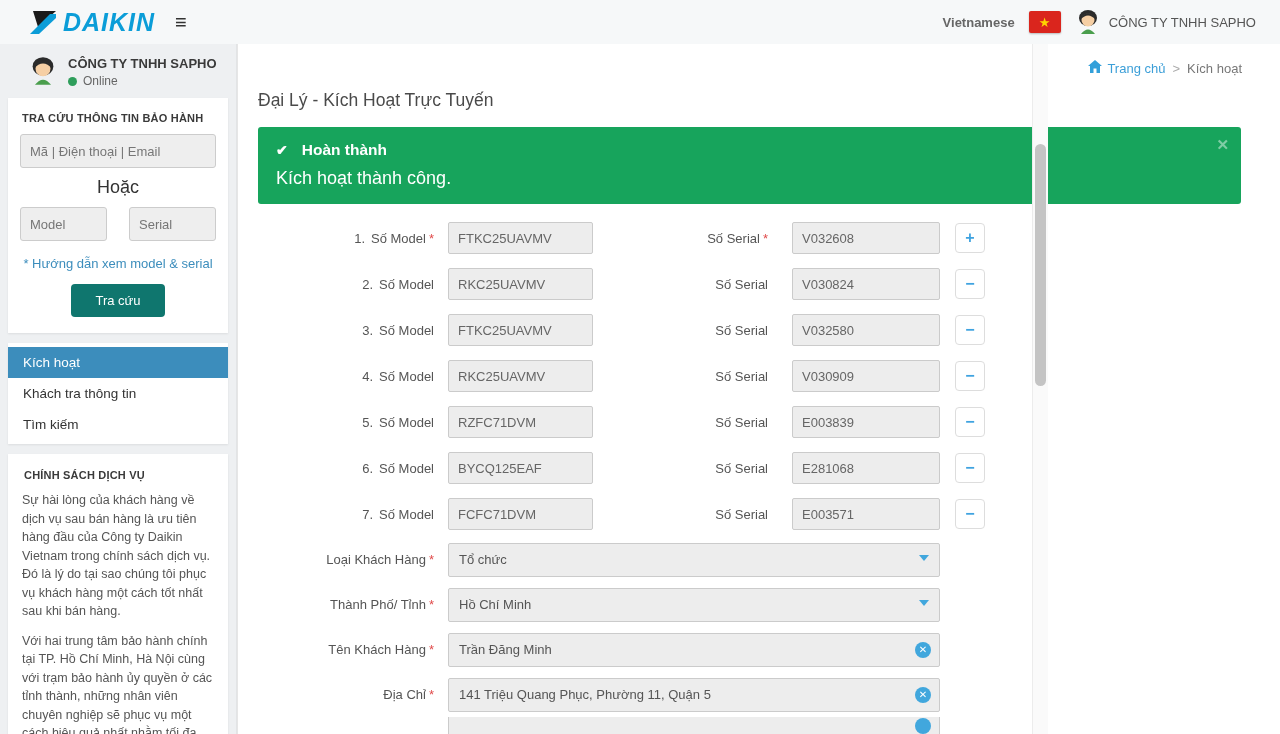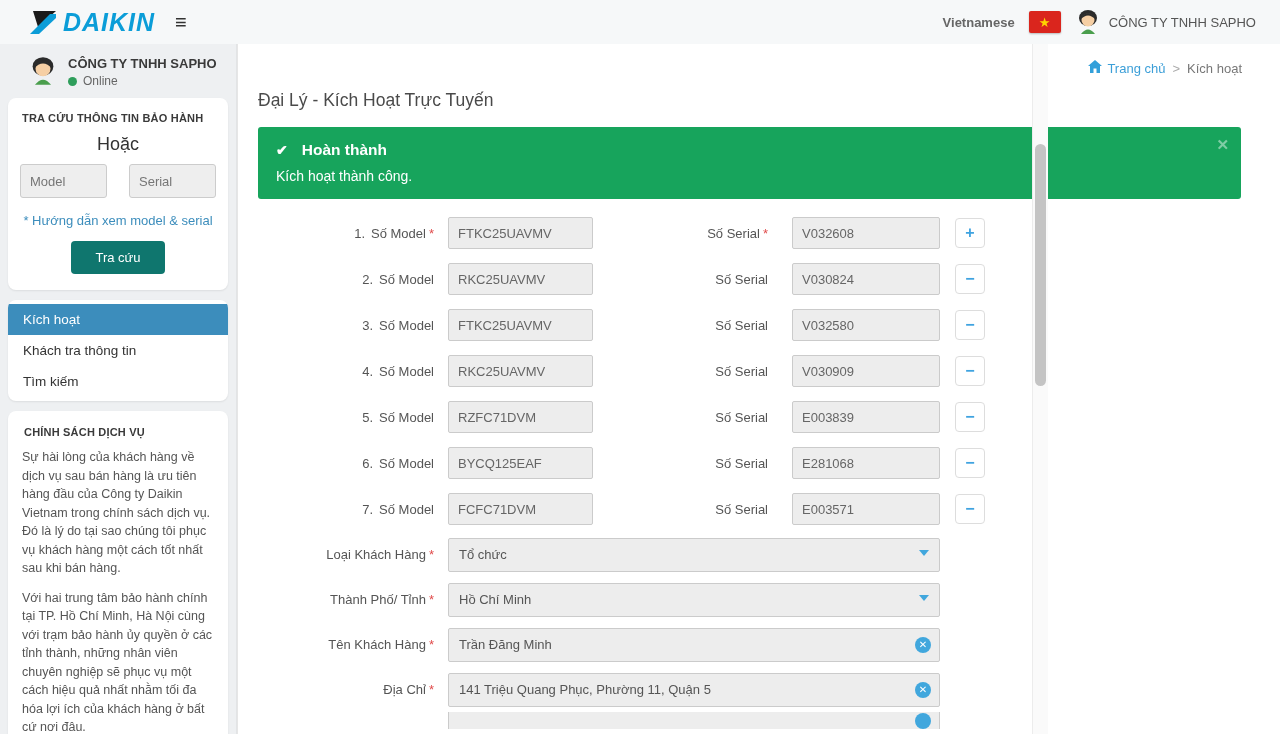--- a/index.html
+++ b/index.html
@@ -17,21 +17,21 @@
   .header-user { display:flex; align-items:center; gap:8px; }
   .header-user-name { font-size:13px; color:#555; }
 
   
   .sidebar { position:absolute; top:44px; left:0; width:237px; height:690px; background:#eef0f2; border-right:1px solid #e2e4e6; overflow:hidden; }
   .user-panel { display:flex; gap:10px; padding:12px 14px 10px 28px; align-items:flex-start; }
   .user-meta { display:flex; flex-direction:column; gap:3px; }
   .user-name { font-size:13px; font-weight:bold; color:#3a3a3a; }
   .user-status { display:flex; align-items:center; gap:6px; font-size:12px; color:#666; }
   .dot { width:9px; height:9px; border-radius:50%; background:#2e9e5b; display:inline-block; }
-  .card { background:#fff; margin:0 8px 10px 8px; border-radius:8px; box-shadow:0 1px 2px rgba(0,0,0,.08); }
+  .card { background:#fff; margin:0 8px 10px 8px; border-radius:0; box-shadow:0 1px 2px rgba(0,0,0,.08); }
   .lookup-card { padding:12px 12px 16px 12px; }
   .card-title { font-size:11px; font-weight:bold; color:#3a3a3a; letter-spacing:.2px; margin:2px 0 10px 2px; }
   .s-input { width:100%; height:34px; background:#eeeeee; border:1px solid #cccccc; border-radius:3px; padding:0 9px; font-size:13px; color:#555; font-family:"Liberation Sans",sans-serif; }
   .s-input::placeholder { color:#767676; }
   .or { text-align:center; font-size:18px; color:#333; margin:9px 0; }
   .duo { display:flex; gap:22px; }
   .duo .s-input { width:50%; }
   .guide-link { display:block; text-align:center; color:#3c8dbc; font-size:13px; margin:15px 0 13px 0; text-decoration:none; }
   .btn-search { display:block; margin:0 auto; background:#0f766e; color:#fff; border:none; border-radius:4px; font-size:13px; padding:9px 24px; cursor:pointer; font-family:"Liberation Sans",sans-serif; }
   .menu-card { padding:4px 0; overflow:hidden; }
@@ -45,21 +45,21 @@
   .breadcrumb { position:absolute; top:16px; right:22px; display:flex; align-items:center; gap:7px; font-size:13px; }
   .bc-home { color:#3c9fd8; text-decoration:none; display:flex; align-items:center; gap:5px; }
   .bc-sep { color:#aaa; }
   .bc-current { color:#777; }
   .page-title { margin:46px 0 0 20px; font-size:17.5px; font-weight:400; color:#4a4a4a; }
 
   .alert { position:relative; margin:16px 23px 0 20px; background:#17a45c; border-radius:3px; padding:14px 18px 15px 18px; color:#fff; }
   .alert-title-row { display:flex; align-items:center; gap:14px; }
   .alert-check { font-size:14px; font-weight:bold; }
   .alert-title { font-size:15.5px; font-weight:bold; }
-  .alert-msg { font-size:14px; margin-top:9px; }
+  .alert-msg { font-size:18px; margin-top:9px; }
   .alert-close { position:absolute; top:9px; right:12px; color:rgba(255,255,255,.45); font-size:15px; font-weight:bold; cursor:pointer; }
 
   .form { margin:11px 23px 0 20px; }
   .unit-row { display:flex; align-items:center; height:46px; }
   .u-label { width:190px; text-align:right; padding-right:14px; font-size:13px; color:#555; }
   .u-no { margin-right:6px; }
   .req { color:#e04b4b; margin-left:3px; }
   .ro-input { height:32px; background:#ededed; border:1px solid #cbcbcb; border-radius:2px; padding:0 9px; font-size:13px; color:#666; font-family:"Liberation Sans",sans-serif; }
   .u-model { width:145px; }
   .u-slabel { width:199px; text-align:right; padding-right:24px; font-size:13px; color:#555; }
@@ -126,20 +126,21 @@
         <span class="user-name">CÔNG TY TNHH SAPHO</span>
         <span class="user-status">
           <span class="dot"></span>
           <span>Online</span>
         </span>
       </div>
     </div>
 
     <div class="card lookup-card">
       <div class="card-title">TRA CỨU THÔNG TIN BẢO HÀNH</div>
+      <input class="s-input" placeholder="Mã | Điện thoại | Email" style="">
       <div class="or">Hoặc</div>
       <div class="duo">
         <input class="s-input" placeholder="Model" style="">
         <input class="s-input" placeholder="Serial" style="">
       </div>
       <a href="#" class="guide-link">* Hướng dẫn xem model &amp; serial</a>
       <button class="btn-search">Tra cứu</button>
     </div>
 
     <div class="card menu-card">

